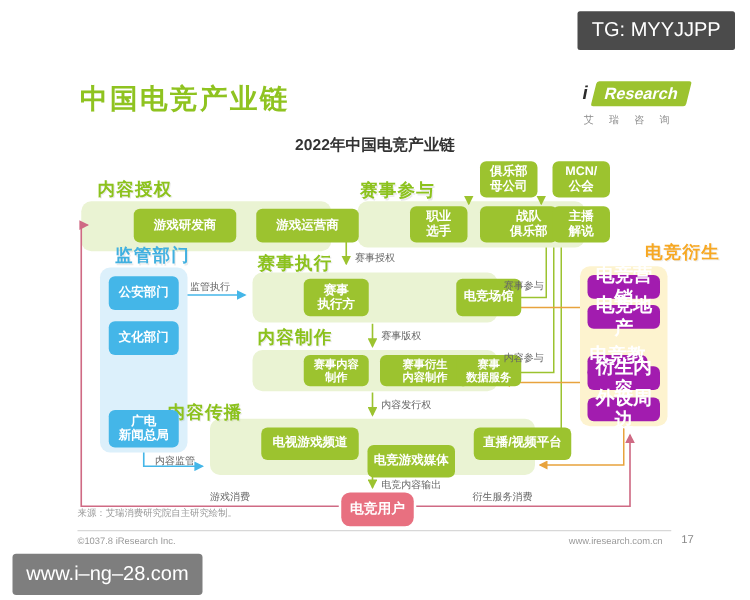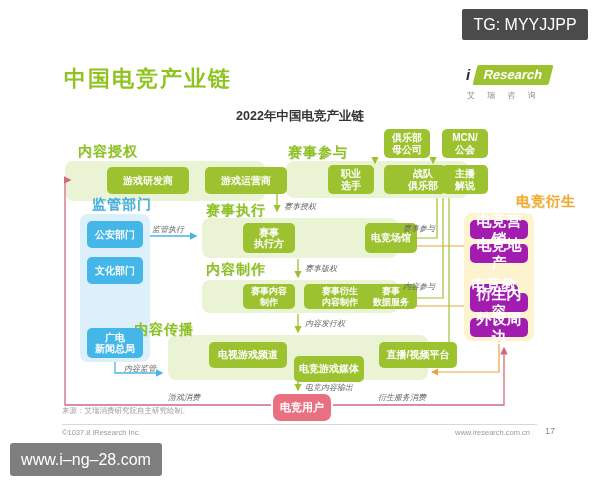--- a/index.html
+++ b/index.html
@@ -15,21 +15,21 @@
   .bg-green{background:#eaf3d3;}
   .bg-blue{background:#dcf0fb;}
   .bg-orange{background:#fdf3cf;}
   .box{border-radius:5px;color:#fff;font-weight:bold;text-align:center;
        display:flex;align-items:center;justify-content:center;
        white-space:pre-line;line-height:1.15;z-index:5;font-size:10px;}
   .box-green{background:#9cc32f;margin-left:32px;}
   .box-blue{background:#44b6e8;}
   .box-orange{background:#a21caf;font-size:15px;}
   .box-pink{background:#e87080;font-size:11px;border-radius:7px;}
-  .edge-label{font-size:8px;color:#666;z-index:6;white-space:nowrap;font-style:italic;}
+  .edge-label{font-size:8px;color:#666;z-index:6;white-space:nowrap;}
   svg.lines{position:absolute;left:0;top:0;z-index:3;}
   .title{font-size:22px;font-weight:bold;color:#8fc320;letter-spacing:2px;}
   .subtitle{width:600px;text-align:center;font-size:12.5px;font-weight:bold;color:#333;}
   .badge-top{background:#4b4b4b;color:#fff;font-size:16px;text-align:center;
              line-height:31px;border-radius:2px;z-index:9;}
   .badge-bottom{background:#7e7e7e;color:#fff;font-size:16px;text-align:center;
                 line-height:33px;border-radius:3px;z-index:9;}
   .footer-text{font-size:7.5px;color:#999;}
   .divider{background:#d8d8d8;height:1px;}
   .logo-flag{background:#9cc32f;transform:skewX(-14deg);color:#fff;font-weight:bold;

